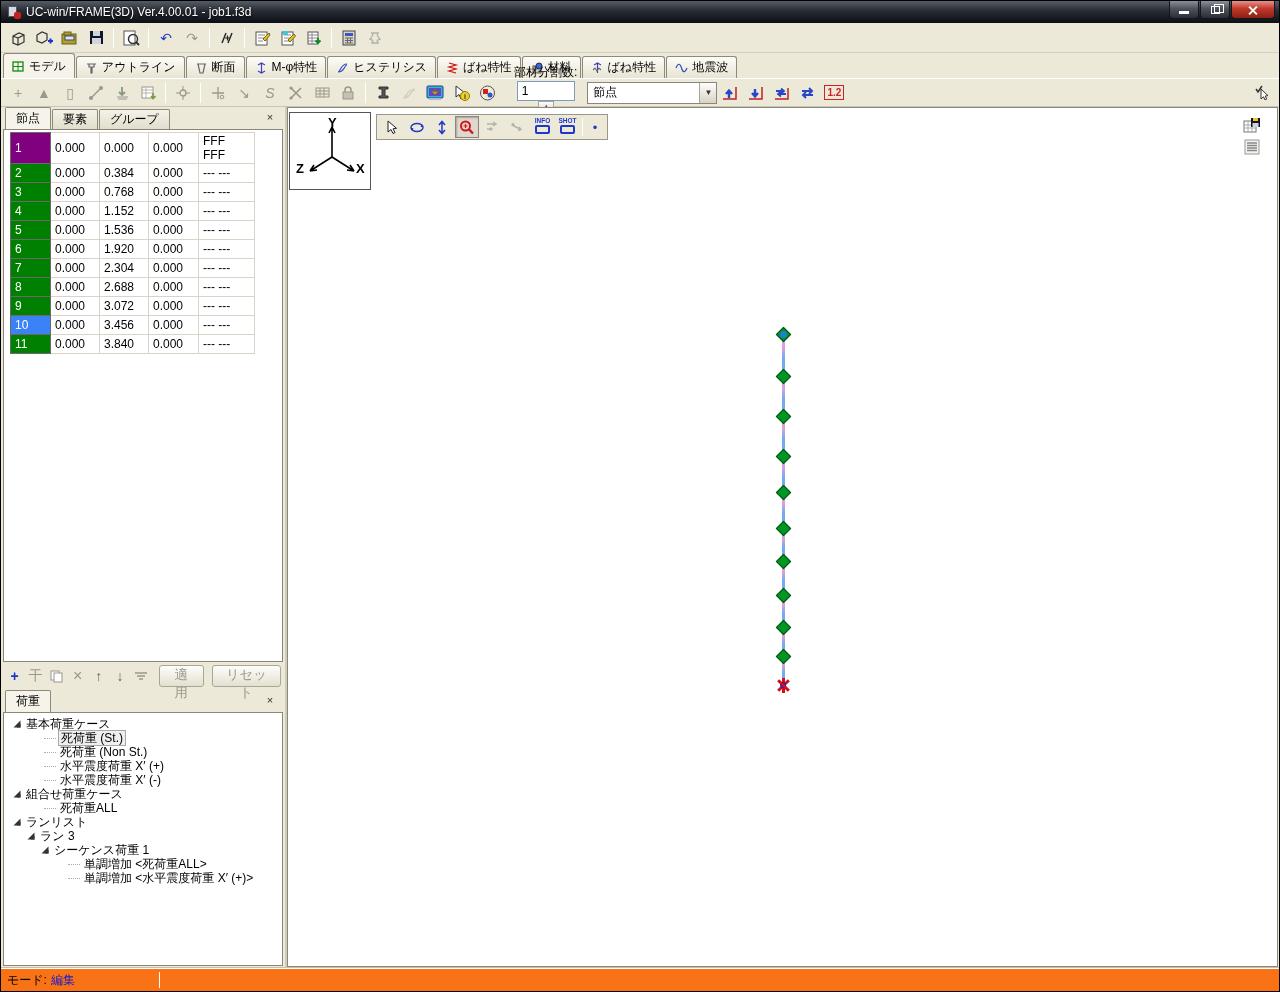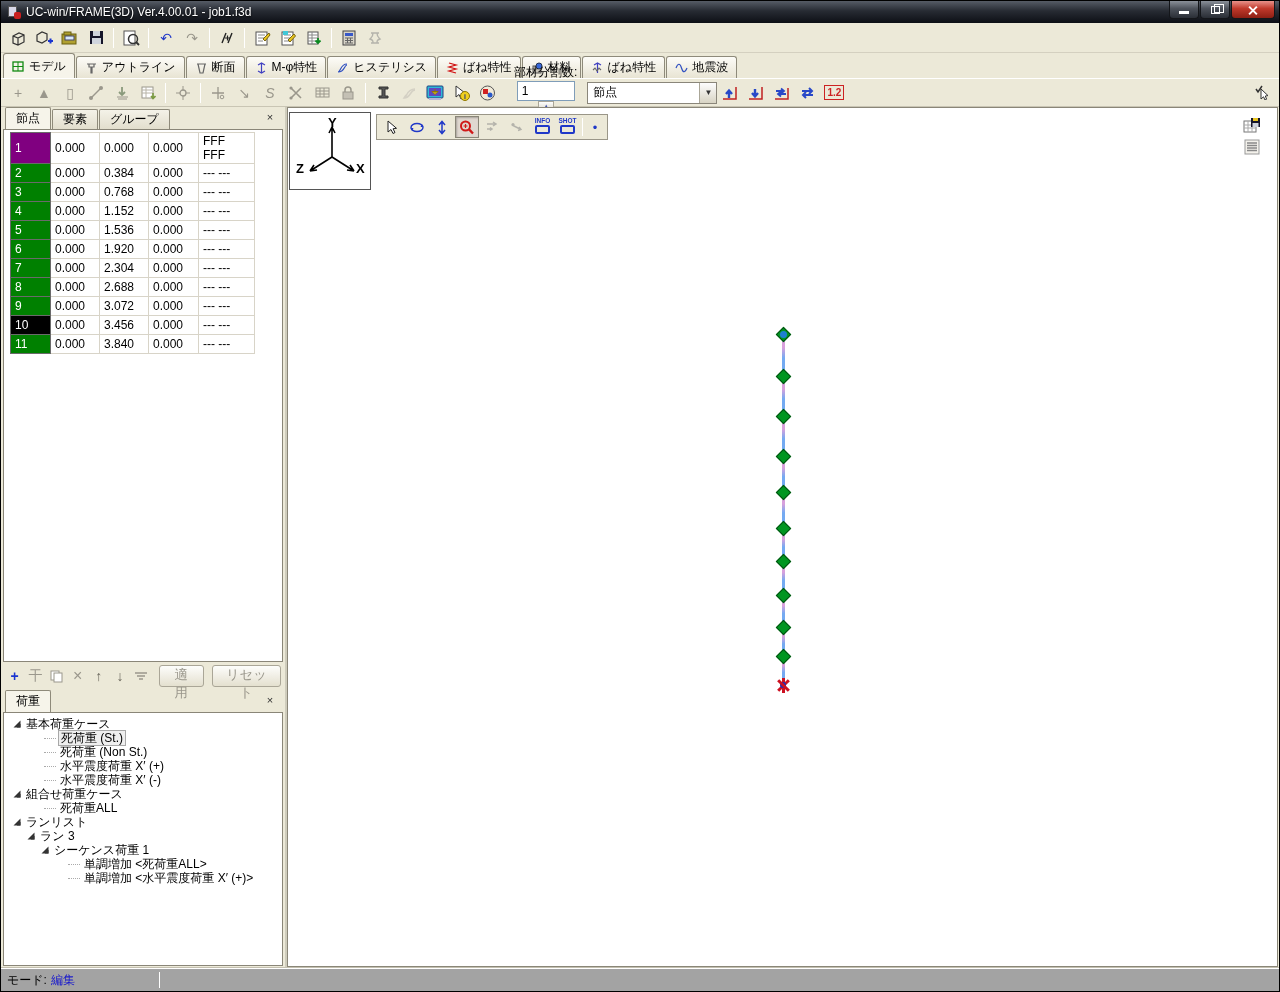--- a/index.html
+++ b/index.html
@@ -98,21 +98,21 @@
   .seg { position:absolute; width:3px; left:494px; }
   .nodepoint { position:absolute; width:11px; height:11px; left:490px; background:#009621; border:1px solid #00510f; transform:rotate(45deg); }
   .topdot { position:absolute; width:7px; height:7px; left:492px; background:#1f7fd0; border-radius:50%; z-index:3; }
   .support-marker { position:absolute; left:489px; width:13px; height:13px; z-index:2; }
   .support-marker:before,.support-marker:after { content:""; position:absolute; left:5px; top:-1px; width:3px; height:15px; background:#cc1020; }
   .support-marker:before { transform:rotate(45deg); } .support-marker:after { transform:rotate(-45deg); }
   .support-marker .sbar { position:absolute; left:5px; top:-1px; width:3px; height:15px; background:#cc1020; }
   .support-marker .sdot { position:absolute; left:3px; top:3px; width:6px; height:6px; background:#1530c0; border-radius:50%; }
 
   
-  .statusbar { height:23px; background:#a3a3a3; border-top:1px solid #fff; box-shadow:0 -1px 0 #c4c0b0; display:flex; align-items:center; padding:0 6px; flex:0 0 auto; }
+  .statusbar { height:23px; background:#f97316; border-top:1px solid #fff; box-shadow:0 -1px 0 #c4c0b0; display:flex; align-items:center; padding:0 6px; flex:0 0 auto; }
   .statusbar .cell { display:flex; gap:4px; width:152px; }
   .statusbar .divider { width:1px; height:16px; background:#c4c0b0; border-right:1px solid #fff; }
   .mode-val { color:#1a1acc; }
 </style>
 </head>
 <body>
 
 <div class="window">
 
   <div class="titlebar">
@@ -511,21 +511,21 @@
                 <td>--- ---</td>
           </tr>
           <tr>
             <td class="namec" style="background:#008000">9</td>
             <td>0.000</td>
                 <td>3.072</td>
             <td>0.000</td>
                 <td>--- ---</td>
           </tr>
           <tr>
-            <td class="namec" style="background:#000000">10</td>
+            <td class="namec" style="background:#3b82f6">10</td>
             <td>0.000</td>
                 <td>3.456</td>
             <td>0.000</td>
                 <td>--- ---</td>
           </tr>
           <tr>
             <td class="namec" style="background:#008000">11</td>
             <td>0.000</td>
                 <td>3.840</td>
             <td>0.000</td>

